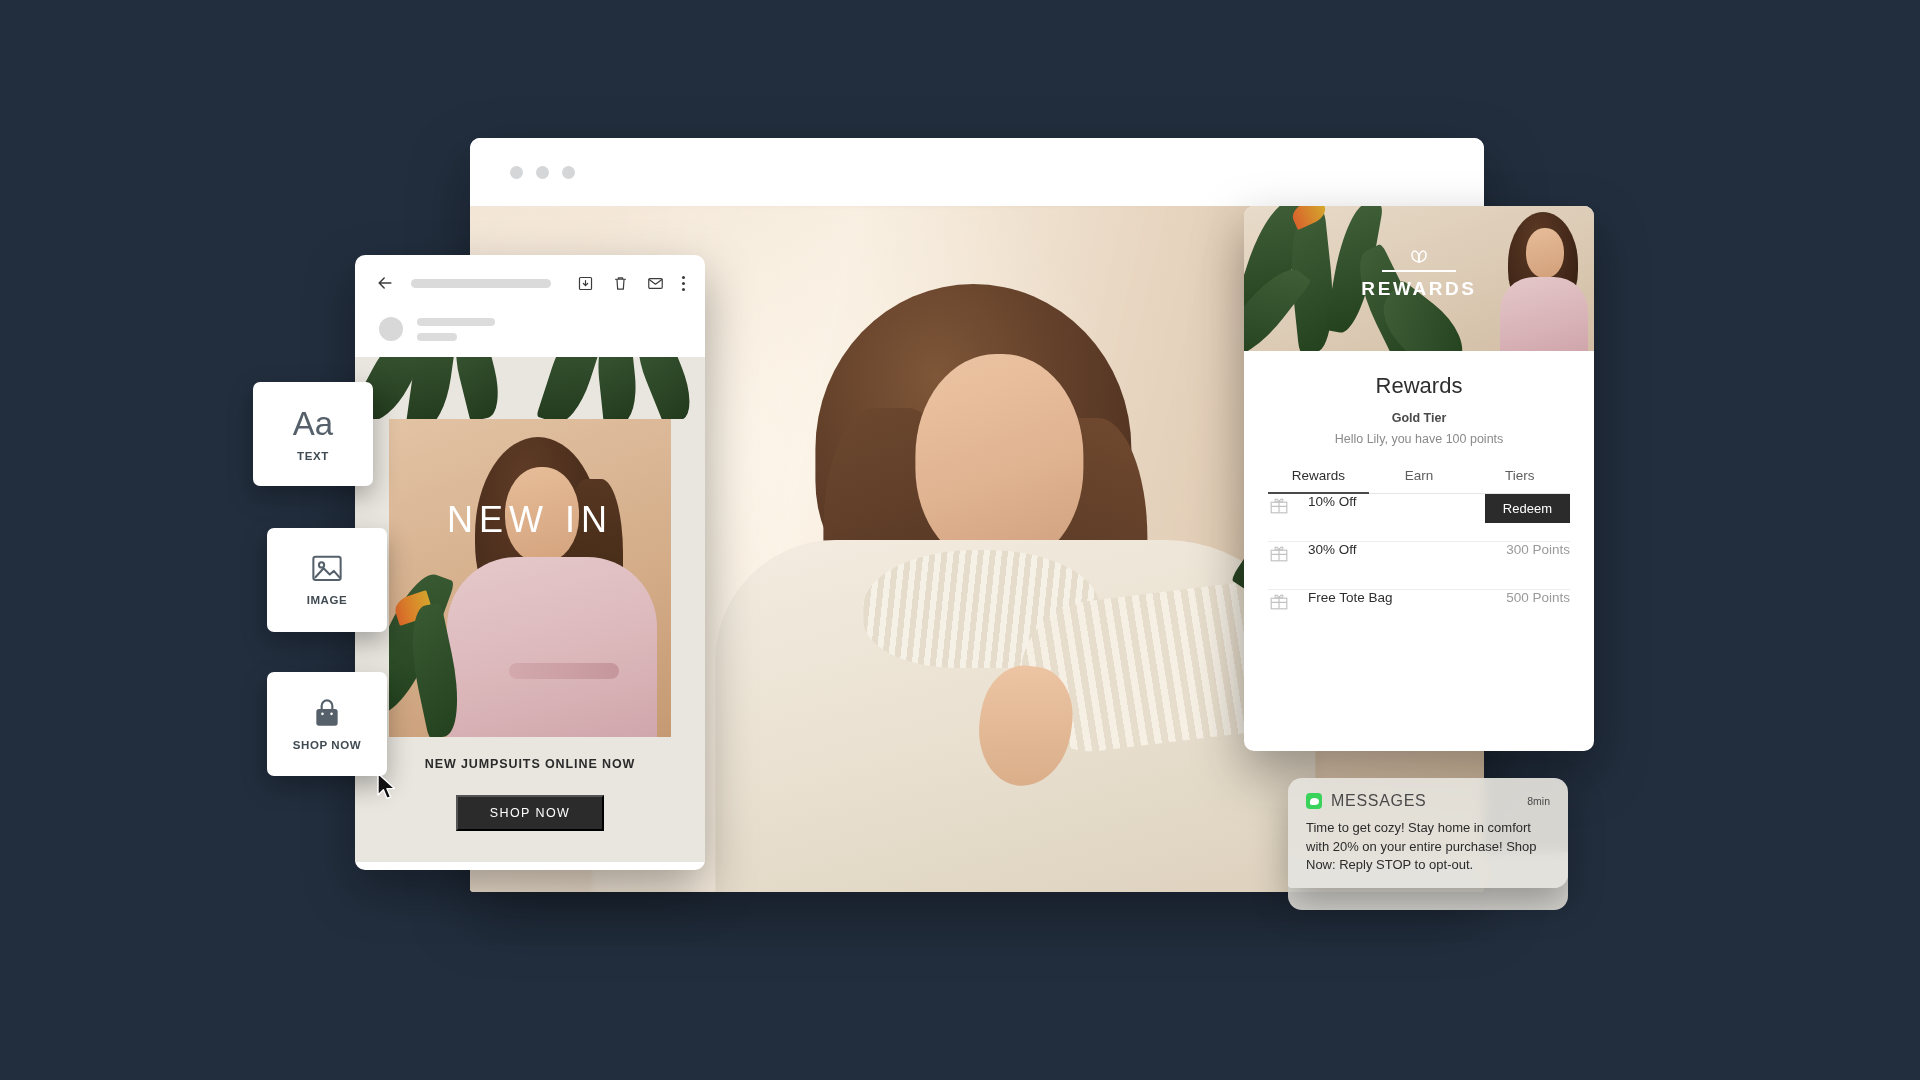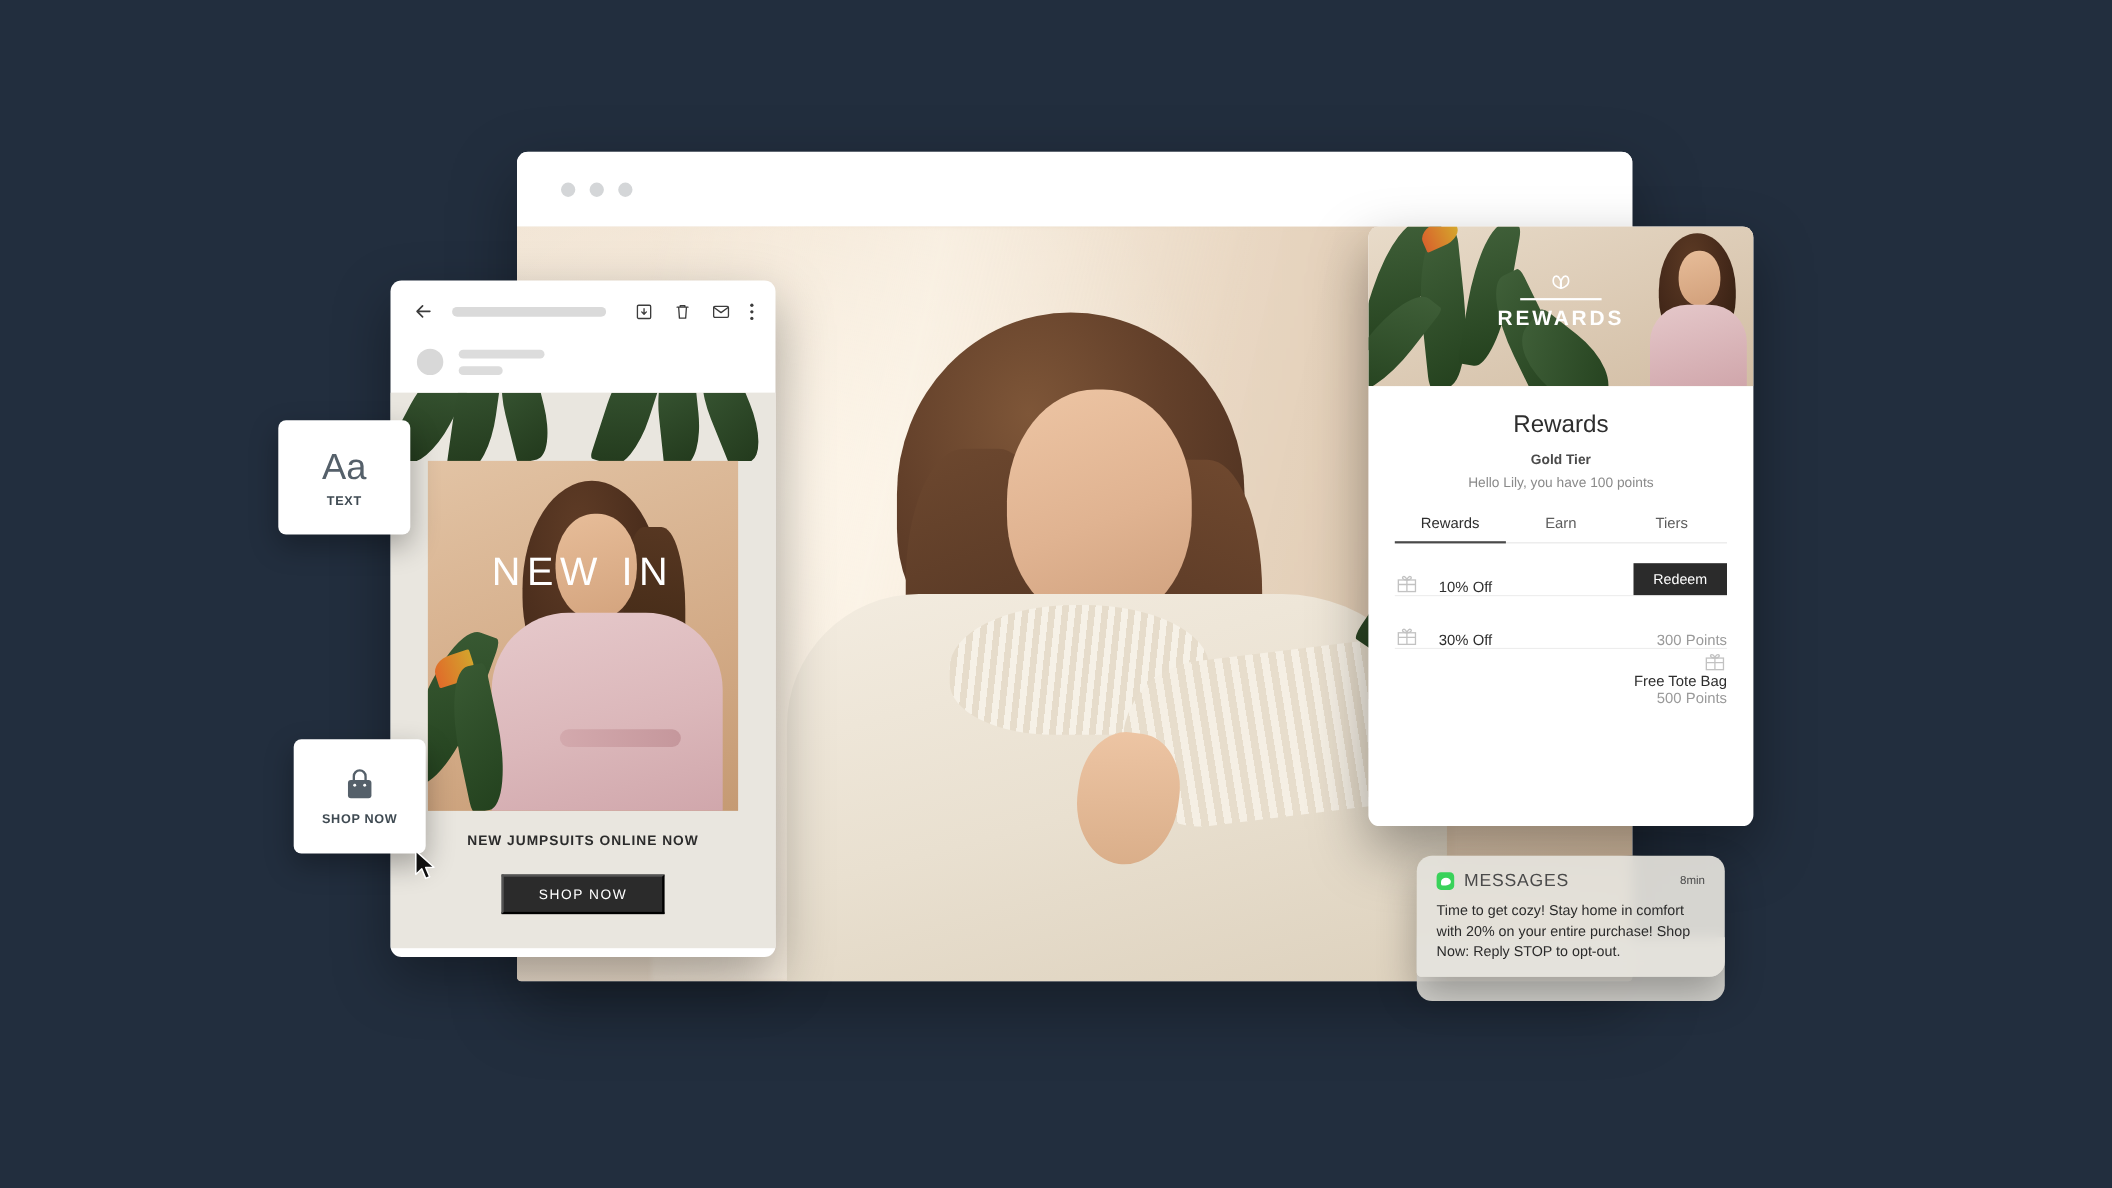--- a/index.html
+++ b/index.html
@@ -159,22 +159,22 @@
   .rw-body { padding:22px 24px 0; }
   .rw-title { text-align:center; font-size:22px; color:#2e2e2e; font-weight:400; }
   .rw-tier  { text-align:center; font-size:12.5px; color:#4a4a4a; font-weight:600; margin-top:12px; }
   .rw-greet { text-align:center; font-size:12.5px; color:#8a8a8a; margin-top:7px; }
 
   .rw-tabs { display:flex; margin-top:22px; border-bottom:1px solid #e6e6e6; }
   .rw-tab { flex:1 1 0; text-align:center; padding-bottom:10px; font-size:13.5px; color:#5d5d5d; position:relative; }
   .rw-tab.active { color:#2e2e2e; }
   .rw-tab.active::after { content:""; position:absolute; left:0; right:0; bottom:-1px; height:2px; background:#4a4a4a; }
 
-  .rw-row { display:flex; align-items:flex-end; height:48px; border-bottom:1px solid #ededed; }
-  .rw-row:last-child { border-bottom:none;flex-direction:column; }
+  .rw-row { display:flex; align-items:flex-start; height:48px; border-bottom:1px solid #ededed; }
+  .rw-row:last-child { border-bottom:none; }
   .rw-gift { width:22px; height:22px; flex:0 0 auto; color:#c2c2c2; }
   .rw-name { margin-left:18px; font-size:13.5px; color:#2e2e2e; }
   .rw-val  { margin-left:auto; font-size:13.5px; color:#9a9a9a; }
   .rw-redeem { margin-left:auto; background:#2b2b2b; color:#fff; border:none;
      font-size:13px; padding:7px 18px; font-family:inherit; cursor:pointer; }
 
   
   .sms {
     position:absolute; left:1288px; top:778px; width:280px; height:110px;
     background: rgba(228,226,220,.93);
@@ -286,20 +286,28 @@
       <div class="eb-caption">NEW JUMPSUITS ONLINE NOW</div>
       <button class="eb-cta">SHOP NOW</button>
     </div>
   </div>
 
   <div class="widget w-text">
     <span class="w-glyph">Aa</span>
     <span class="w-label">TEXT</span>
   </div>
 
+  <div class="widget w-image">
+    <svg width="34" height="30" viewBox="0 0 24 22" fill="none" stroke="#55606a" stroke-width="1.5">
+      <rect x="2" y="2" width="20" height="17" rx="1.6"></rect>
+      <circle cx="8" cy="8" r="1.9"></circle>
+      <path d="M3.5 17l6-6.5 4.5 4.5 3-2.6 4 4.6" stroke-linecap="round" stroke-linejoin="round"></path>
+    </svg>
+    <span class="w-label">IMAGE</span>
+  </div>
 
   <div class="widget w-shop">
     <svg width="30" height="32" viewBox="0 0 22 24" fill="none">
       <path d="M7 9V6.5a4 4 0 0 1 8 0V9" stroke="#55606a" stroke-width="1.6" stroke-linecap="round"></path>
       <rect x="3" y="9" width="16" height="12.5" rx="2" fill="#55606a"></rect>
       <circle cx="7.6" cy="12.6" r="1" fill="#ffffff"></circle>
       <circle cx="14.4" cy="12.6" r="1" fill="#ffffff"></circle>
     </svg>
     <span class="w-label">SHOP NOW</span>
   </div>

